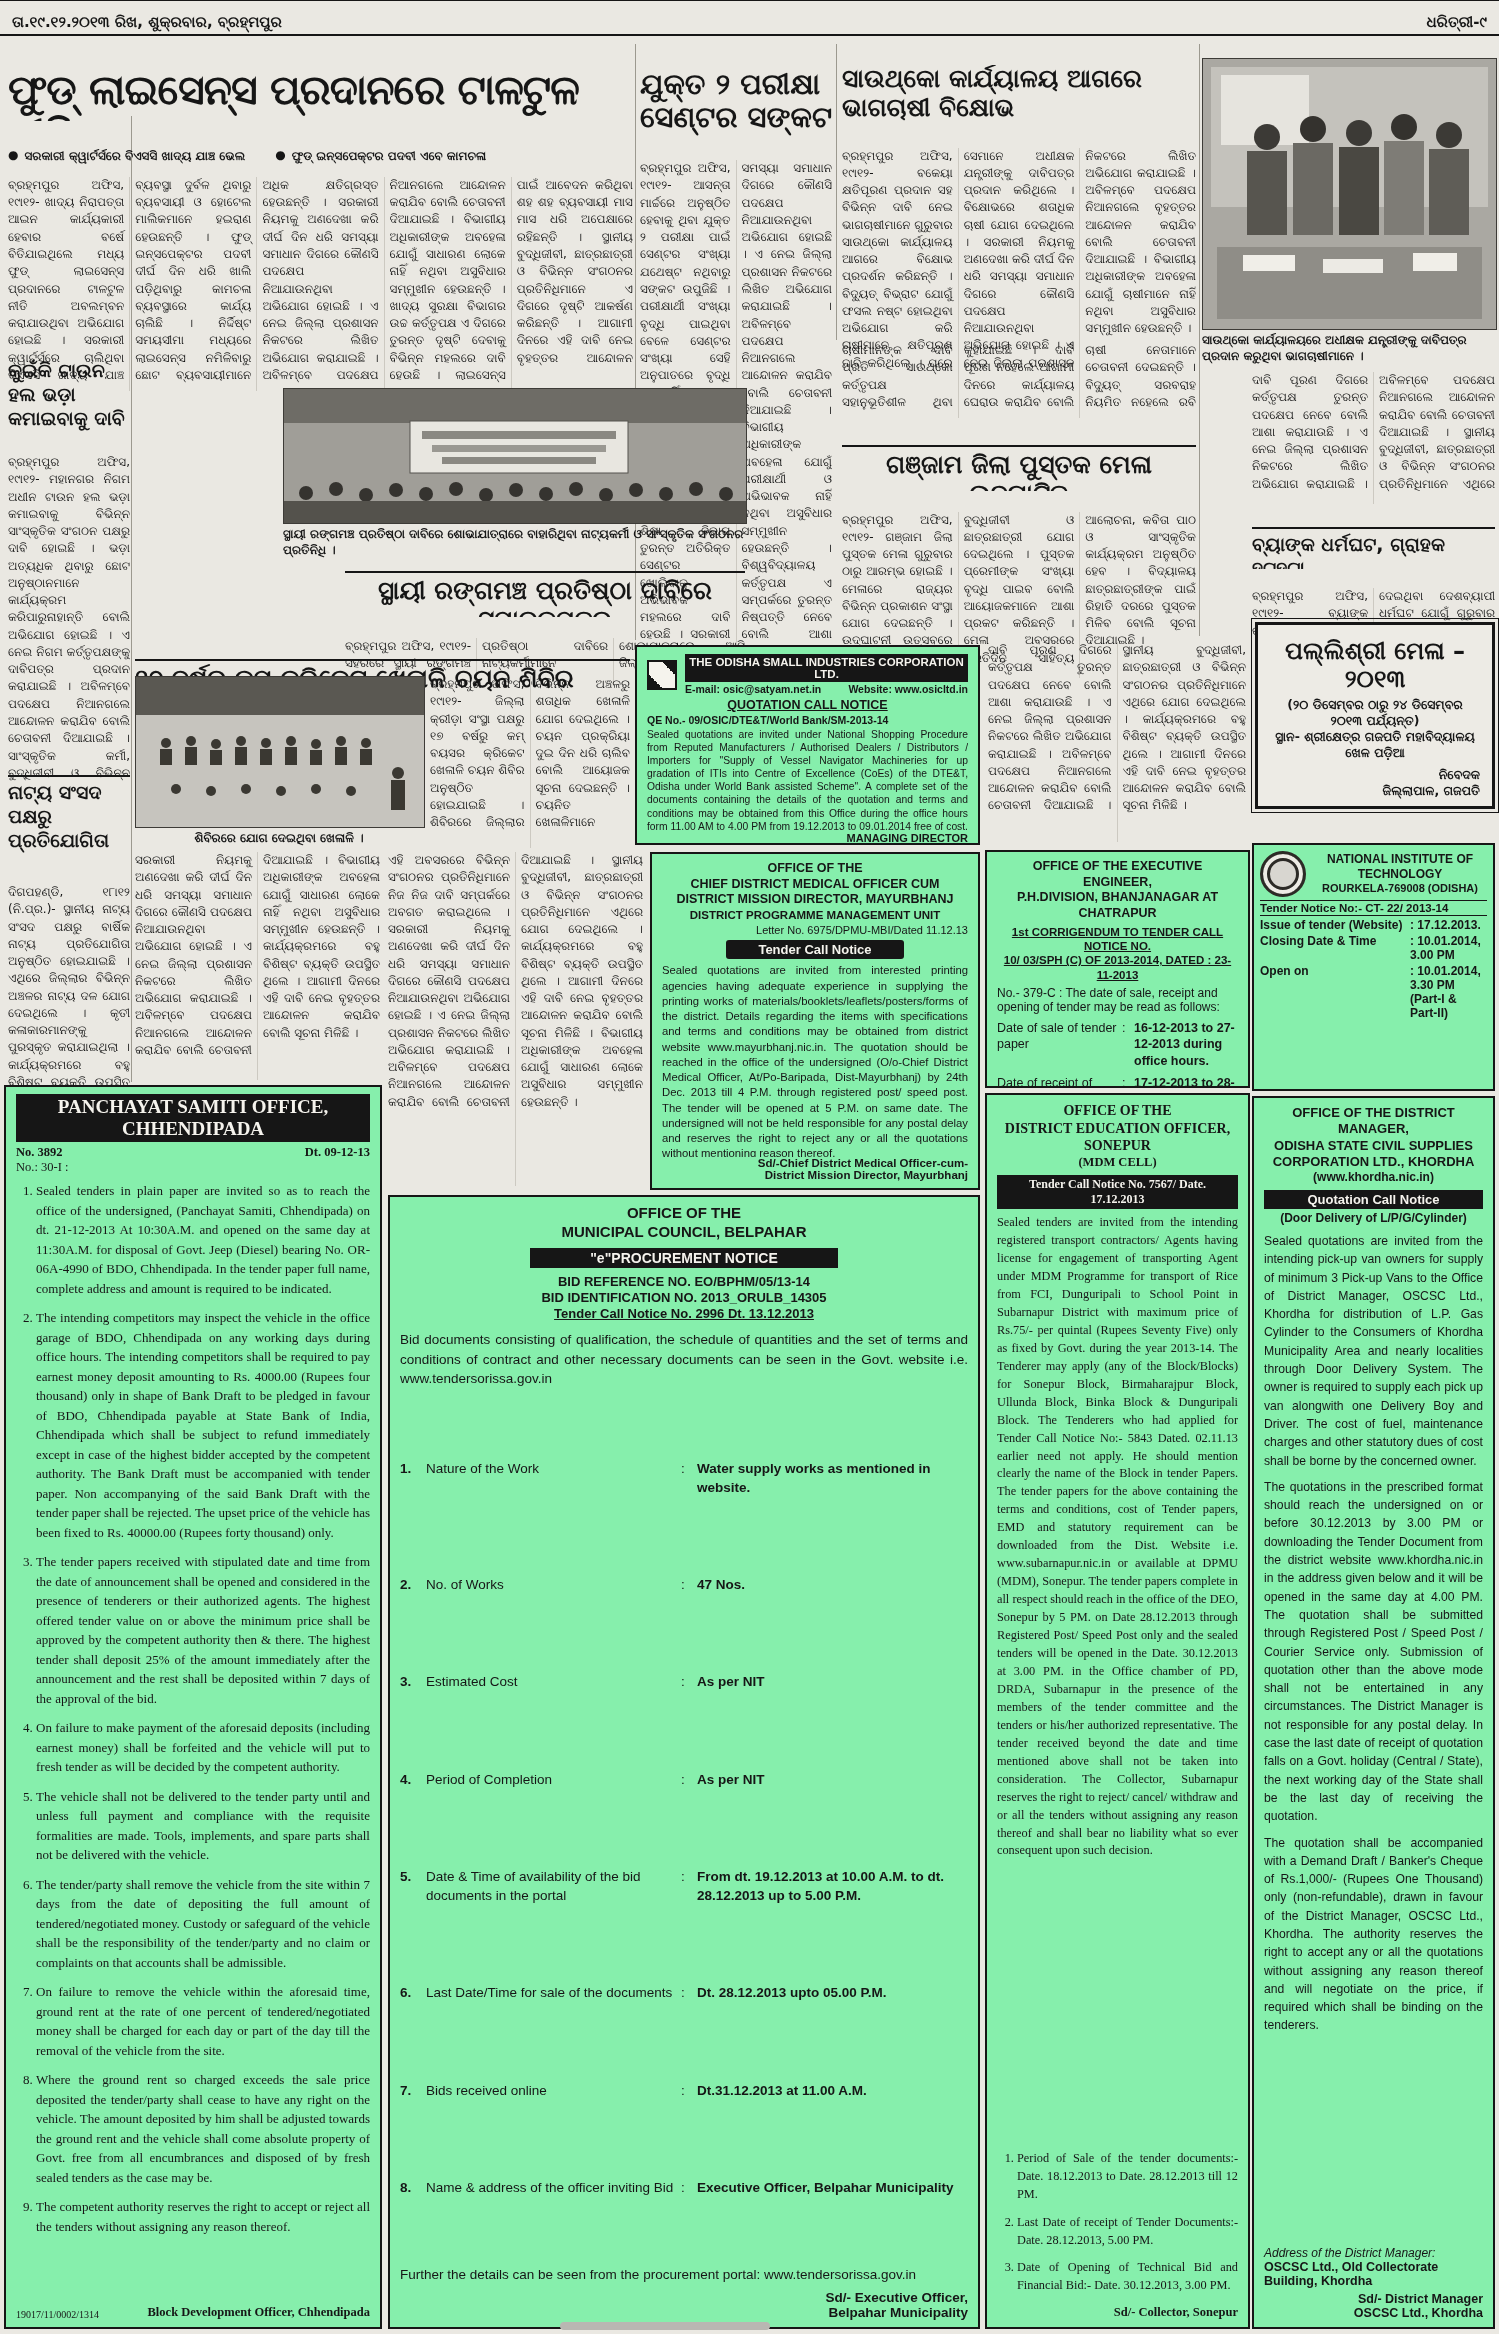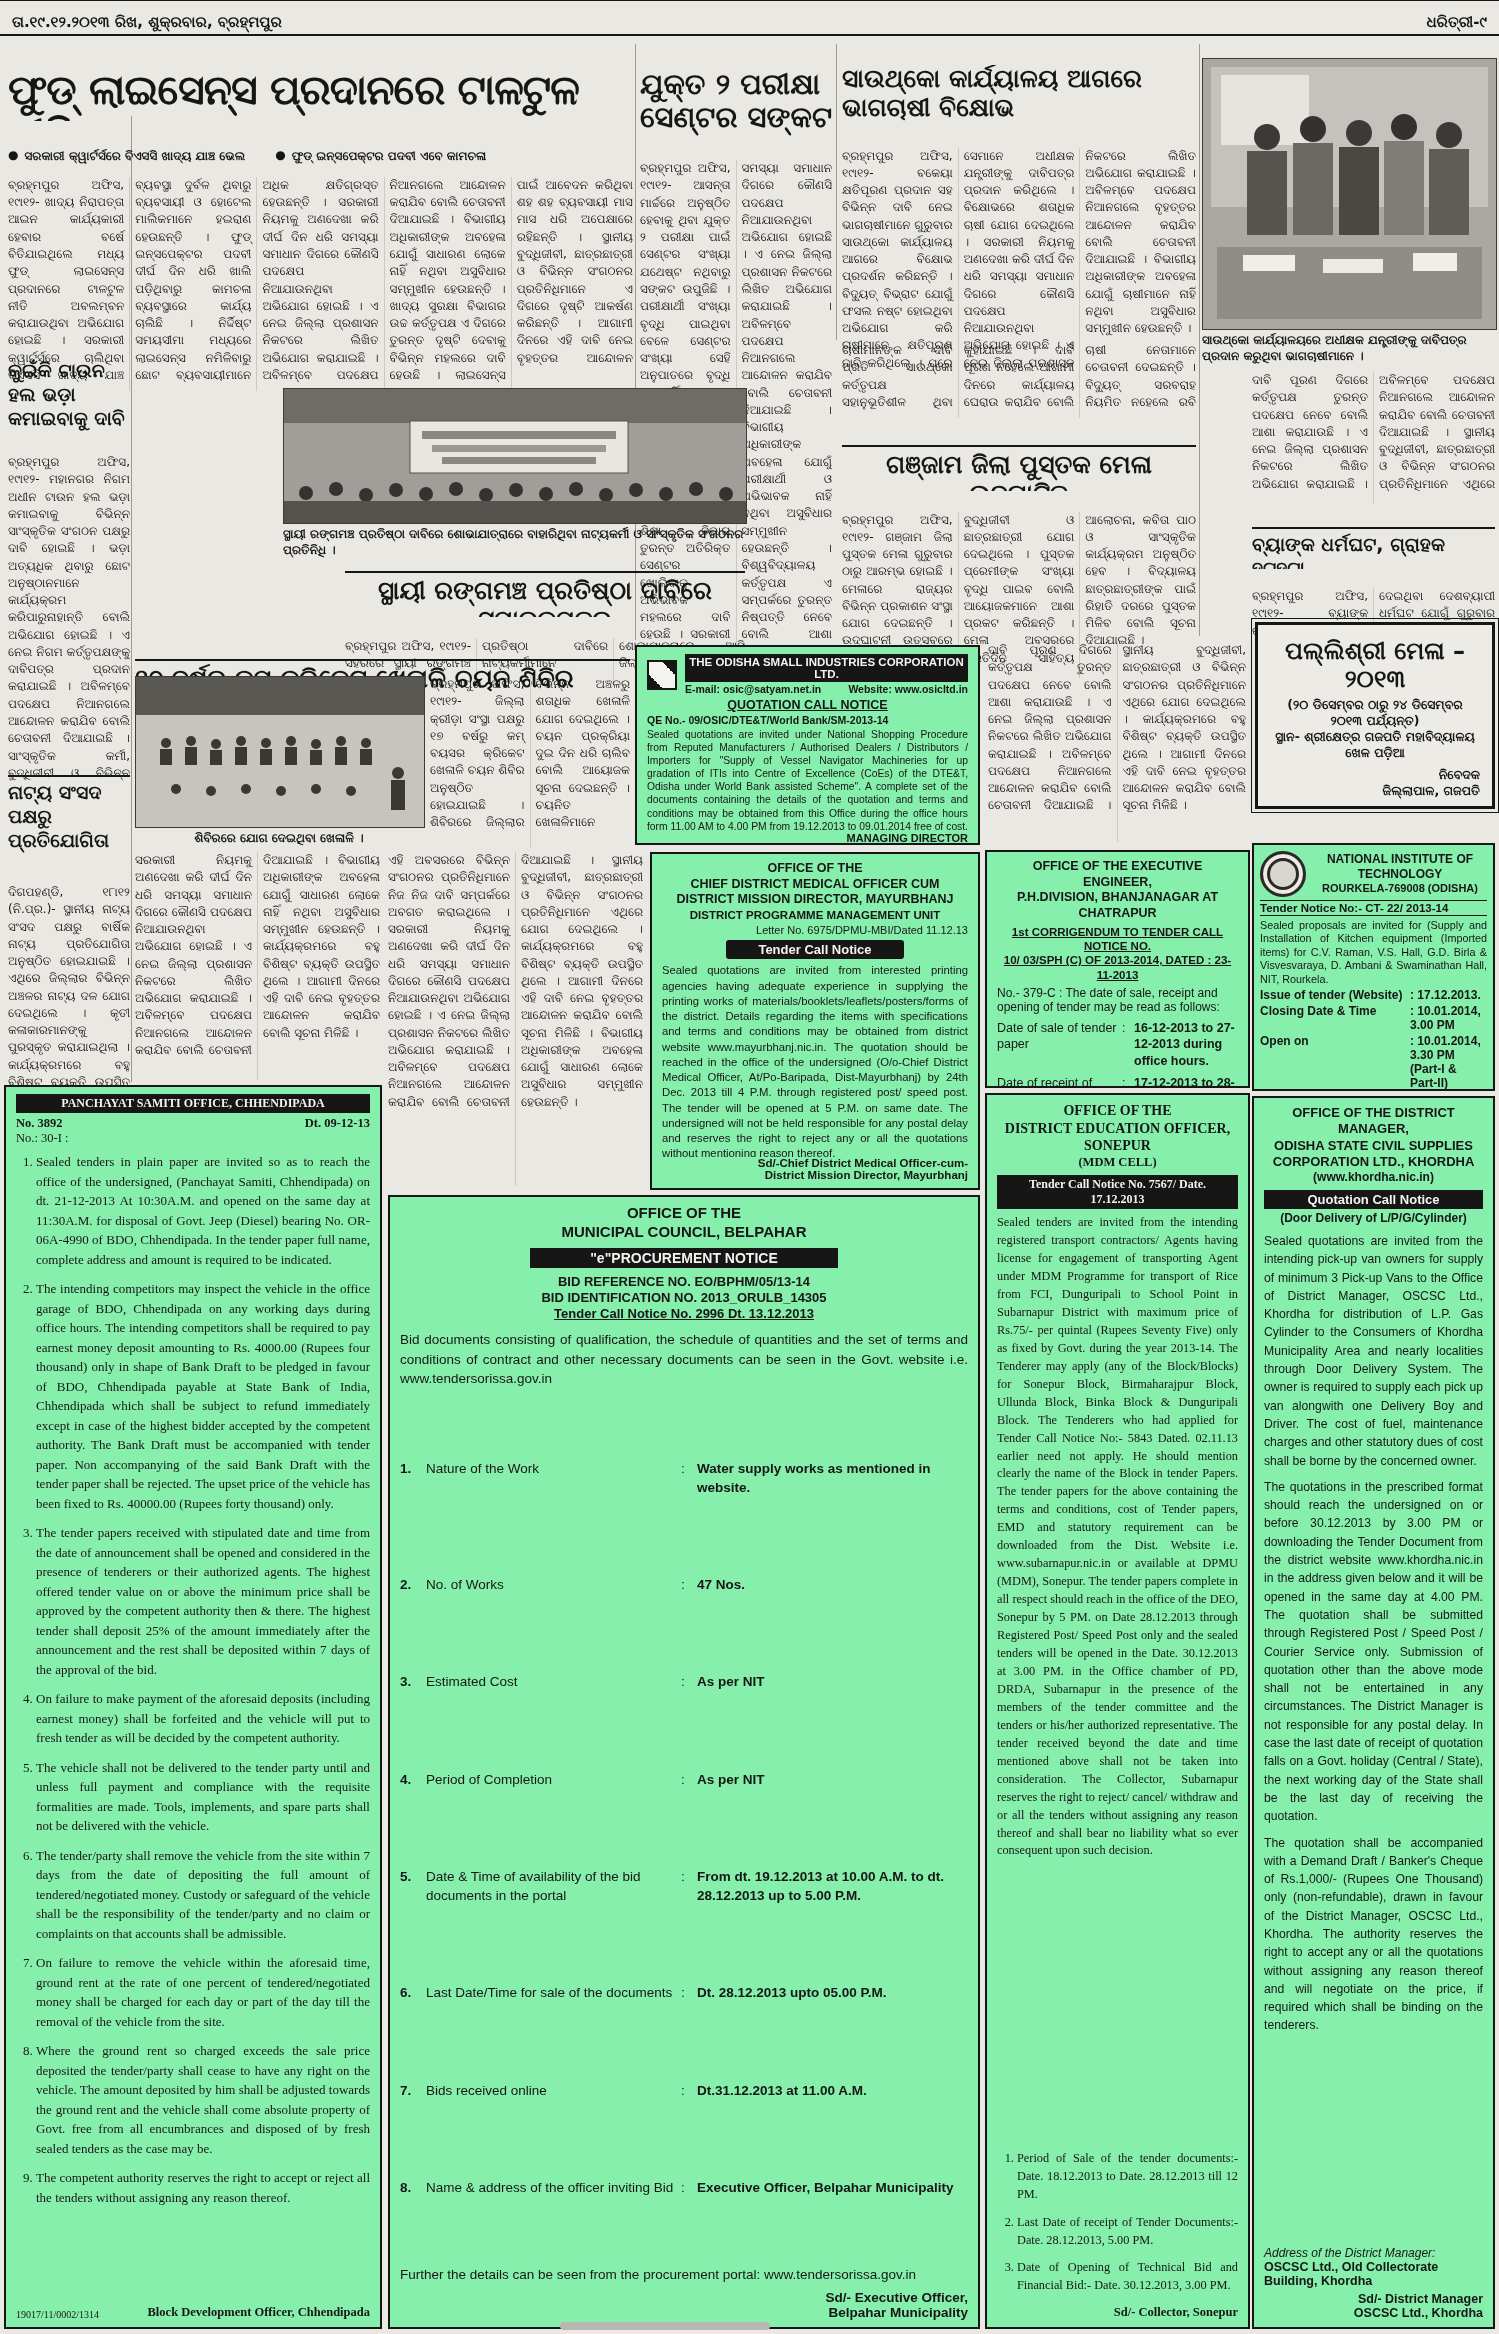--- a/index.html
+++ b/index.html
@@ -282,42 +282,41 @@
 
   <section class="abs nbox flexcol" style="left:1252px;top:843px;width:243px;height:248px;padding:6px;">
     <div style="display:flex;align-items:center;gap:7px;">
       <div class="nit-logo"></div>
       <div style="flex:1;">
         <div class="nb-title" style="font-size:12px;">NATIONAL INSTITUTE OF TECHNOLOGY</div>
         <div class="nb-title" style="font-size:11px;">ROURKELA-769008 (ODISHA)</div>
       </div>
     </div>
     <div style="font-size:11.5px;font-weight:bold;border-top:1px solid #161616;border-bottom:1px solid #161616;margin-top:3px;padding:1px 0;">Tender Notice No:- CT- 22/ 2013-14</div>
-    <div class="just" style="font-size:10.8px;line-height:1.25;margin-top:3px;">Sealed proposals are invited for (Supply and Installation of Kitchen equipment (Imported items) for C.V. Raman, V.S. Hall, G.D. Birla &amp; Visvesvaraya, D. Ambani &amp; Swaminathan Hall, NIT, Rourkela.</div>
     <div>
         <div class="nit-row">
         <span class="nit-l">Issue of tender (Website)</span>
         <span class="nit-v">: 17.12.2013.</span>
       </div>
         <div class="nit-row">
         <span class="nit-l">Closing Date &amp; Time</span>
         <span class="nit-v">: 10.01.2014, 3.00 PM</span>
       </div>
         <div class="nit-row">
         <span class="nit-l">Open on</span>
         <span class="nit-v">: 10.01.2014, 3.30 PM (Part-I &amp; Part-II)</span>
       </div>
       </div>
 
     <div class="spacer"></div>
 
   </section>
 
   <section class="abs nbox flexcol serif" style="left:4px;top:1085px;width:378px;height:1244px;">
-    <div class="bar" style="font-size:12px;">PANCHAYAT SAMITI OFFICE, CHHENDIPADA</div>
+    <div class="bar" style="font-size:19px;">PANCHAYAT SAMITI OFFICE, CHHENDIPADA</div>
     <div style="display:flex;justify-content:space-between;font-size:12.5px;font-weight:bold;margin-top:3px;">
       <span>No. 3892</span>
       <span>Dt. 09-12-13</span>
     </div>
     <div style="font-size:12.5px;">No.: 30-I :</div>
     <ol class="plain" style="font-size:13px;line-height:1.5;flex:1;overflow:hidden;">
         <li>Sealed tenders in plain paper are invited so as to reach the office of the undersigned, (Panchayat Samiti, Chhendipada) on dt. 21-12-2013 At 10:30A.M. and opened on the same day at 11:30A.M. for disposal of Govt. Jeep (Diesel) bearing No. OR-06A-4990 of BDO, Chhendipada. In the tender paper full name, complete address and amount is required to be indicated.</li>
         <li>The intending competitors may inspect the vehicle in the office garage of BDO, Chhendipada on any working days during office hours. The intending competitors shall be required to pay earnest money deposit amounting to Rs. 4000.00 (Rupees four thousand) only in shape of Bank Draft to be pledged in favour of BDO, Chhendipada payable at State Bank of India, Chhendipada which shall be subject to refund immediately except in case of the highest bidder accepted by the competent authority. The Bank Draft must be accompanied with tender paper. Non accompanying of the said Bank Draft with the tender paper shall be rejected. The upset price of the vehicle has been fixed to Rs. 40000.00 (Rupees forty thousand) only.</li>
         <li>The tender papers received with stipulated date and time from the date of announcement shall be opened and considered in the presence of tenderers or their authorized agents. The highest offered tender value on or above the minimum price shall be approved by the competent authority then &amp; there. The highest tender shall deposit 25% of the amount immediately after the announcement and the rest shall be deposited within 7 days of the approval of the bid.</li>
         <li>On failure to make payment of the aforesaid deposits (including earnest money) shall be forfeited and the vehicle will put to fresh tender as will be decided by the competent authority.</li>

